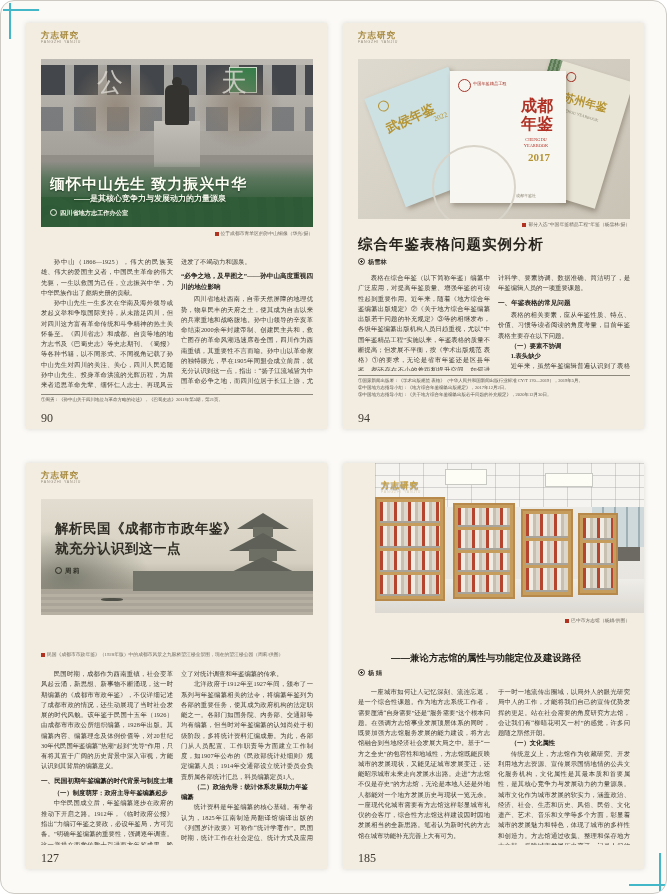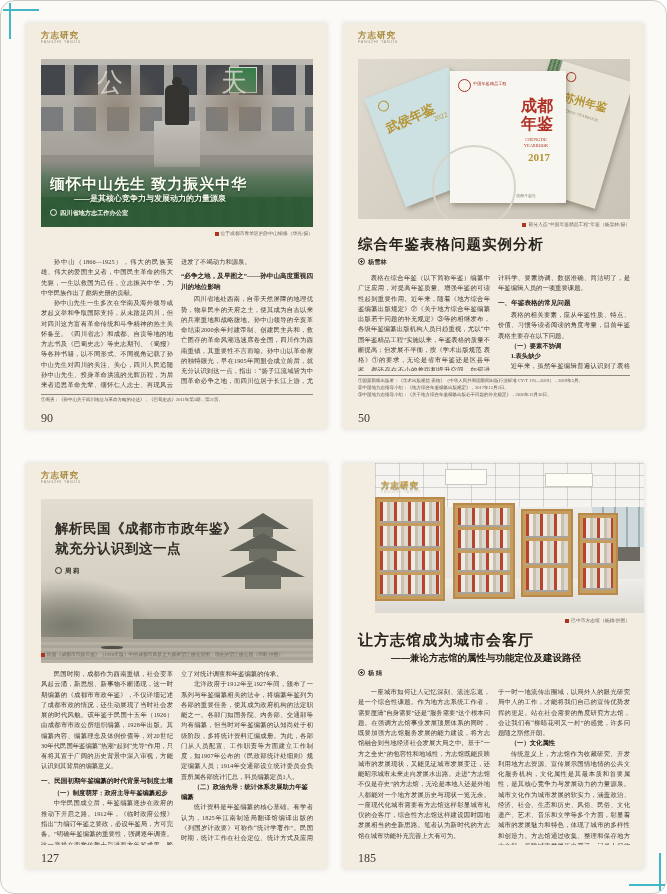--- a/index.html
+++ b/index.html
@@ -60,21 +60,21 @@
   .bk-r .mt{position:absolute;left:24px;top:44px;font-size:4px;color:#8b8574;}
   .bk-c{left:92px;top:12px;width:116px;height:132px;background:#f8f6f1;}
   .bk-c .seal{position:absolute;left:8px;top:8px;width:11px;height:11px;border:1.4px solid #a8362a;border-radius:50%;}
   .bk-c .hd{position:absolute;left:23px;top:10px;font-size:4.2px;color:#a8362a;}
   .bk-c .ti{position:absolute;right:10px;top:26px;font-weight:bold;font-size:16px;line-height:1.15;color:#b03226;text-align:center;width:38px;}
   .bk-c .en{position:absolute;right:8px;top:66px;font-size:4.4px;color:#b03226;text-align:center;width:44px;line-height:1.3;}
   .bk-c .yr{position:absolute;right:16px;top:80px;font-weight:bold;font-size:11px;color:#b59434;}
   .bk-c .arc{position:absolute;left:-18px;bottom:-26px;width:80px;height:80px;border:2px solid #d8d4c9;border-radius:50%;}
   .bk-c .pub{position:absolute;right:30px;bottom:5px;font-size:4px;color:#8b8574;}
   
-  .ph102{left:15px;top:36px;width:272px;height:164px;background:linear-gradient(180deg,#e2ddd0 0%,#d4cfc0 55%,#aba698 75%,#a09b8c 100%);}
+  .ph102{left:15px;top:36px;width:272px;height:116px;background:linear-gradient(180deg,#e2ddd0 0%,#d4cfc0 55%,#aba698 75%,#a09b8c 100%);}
   .ph102 .trees{position:absolute;left:-10px;bottom:26px;width:120px;height:60px;background:radial-gradient(ellipse at 30% 80%,rgba(110,112,100,.8),rgba(110,112,100,0) 70%);}
   .ph102 .pg-roof{position:absolute;background:#5f6158;clip-path:polygon(50% 0,100% 100%,0 100%);}
   .ph102 .r1{left:196px;top:14px;width:52px;height:16px;}
   .ph102 .r2{left:188px;top:34px;width:68px;height:18px;}
   .ph102 .r3{left:180px;top:58px;width:84px;height:20px;}
   .ph102 .bodyseg{position:absolute;background:#6d6f64;}
   .ph102 .b1{left:212px;top:28px;width:20px;height:10px;}
   .ph102 .b2{left:208px;top:50px;width:28px;height:12px;}
   .ph102 .b3{left:204px;top:76px;width:36px;height:14px;}
   .ph102 .wall102{position:absolute;right:0;bottom:22px;width:180px;height:22px;background:#72746a;}
@@ -199,21 +199,21 @@
         <p class="sub">（一）要素不协调</p>
         <p class="sub">1.表头缺少</p>
         <p class="b">近年来，虽然年鉴编辑普遍认识到了表格的重要性，表格数量逐步增加，质量不断提高，但由于</p>
       </div>
     </div>
     <div class="footnotes" style="left:15px;top:352px;width:272px;">
       <p>①国家新闻出版署：《学术出版规范 表格》（中华人民共和国新闻出版行业标准 CY/T 170—2019），2019年5月。</p>
       <p>②中国地方志指导小组：《地方综合年鉴编纂出版规定》，2017年12月2日。</p>
       <p>③中国地方志指导小组：《关于地方综合年鉴编纂出版若干问题的补充规定》，2020年12月30日。</p>
     </div>
-    <div class="pagenum" style="top:388px;">50</div>
+    <div class="pagenum" style="top:388px;">94</div>
   </div>
 
   <div class="page" style="left:25px;top:462px;">
     <div class="logo">
       <span class="cn">方志研究</span>
       <span class="en">FANGZHI YANJIU</span>
     </div>
     <div class="photo ph102">
       <div class="trees"></div>
       <div class="pg-roof r1"></div>
@@ -285,21 +285,20 @@
         <div class="shelfrow"></div>
       </div>
     </div>
     <div class="logo-overlay">
       <span class="cn">方志研究</span>
       <span class="en">FANGZHI YANJIU</span>
     </div>
     <div class="caption right" style="left:15px;top:155px;width:272px;">
       <span class="bullet"></span><span>巴中市方志馆（杨娟/供图）</span>
     </div>
-    <div class="art-title" style="left:15px;top:168px;font-size:15px;">让方志馆成为城市会客厅</div>
     <div class="subtitle108" style="left:48px;top:189px;font-size:9.5px;">——兼论方志馆的属性与功能定位及建设路径</div>
     <div class="author" style="left:15px;top:206px;">
       <span class="dot"></span><span>杨 娟</span>
     </div>
     <div class="body" style="left:15px;top:224px;width:272px;height:158px;">
       <div class="col">
         <p class="b">一座城市如何让人记忆深刻、流连忘返，是一个综合性课题。作为地方志系统工作者，需要厘清“自身需要”还是“服务需要”这个根本问题。在强调方志馆事业发展顶层体系的同时，既要加强方志馆服务发展的能力建设，将方志馆融合到当地经济社会发展大局之中。基于“一方之全史”的包容性和地域性，方志馆既能反映城市的发展现状，又能见证城市发展变迁，还能昭示城市未来走向发展水出路。走进“方志馆不仅是存史”的方志馆，无论是本地人还是外地人都能对一个地方发展历史与现状一览无余。一座现代化城市需要有方志馆这样彰显城市礼仪的会客厅，综合性方志馆这样建设因时因地发展相当的全新思路。笔者认为新时代的方志馆在城市功能补充完善上大有可为。</p>
         <p class="hsec">一、方志馆的基本属性</p>
 
       </div>

